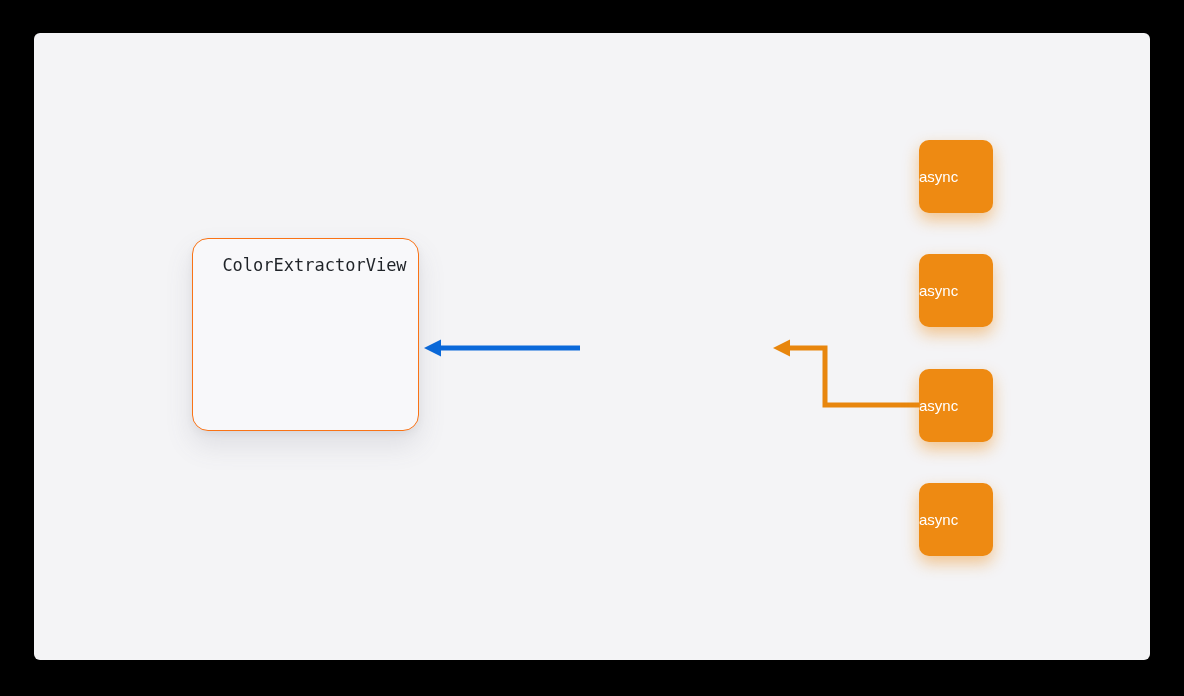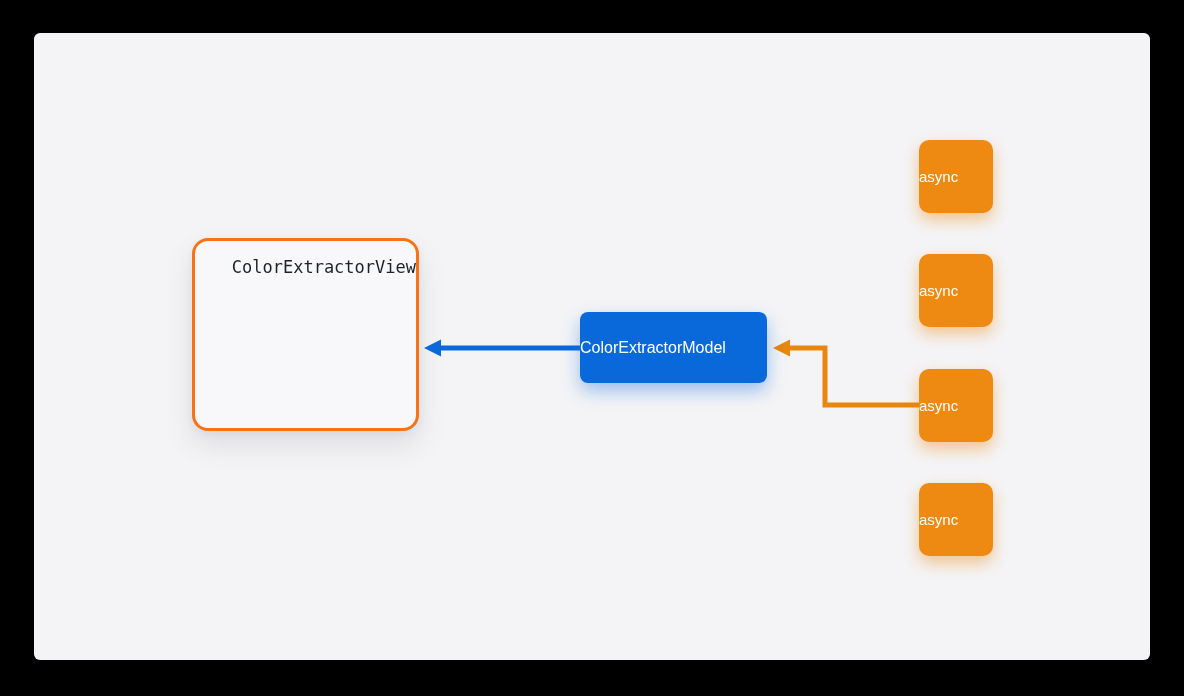--- a/index.html
+++ b/index.html
@@ -34,23 +34,23 @@
     display: flex;
     align-items: center;
   }
 
   .view-node {
     left: 158px;
     top: 205px;
     width: 227px;
     height: 193px;
     border-radius: 16px;
-    border: 3px solid #f97316;
+    border: 1px solid #f97316;
     box-shadow: 0 14px 28px rgba(90, 90, 110, 0.14), 0 3px 8px rgba(0, 0, 0, 0.05);
-    justify-content: flex-end;
+    justify-content: center;
     align-items: flex-start;
   }
   .view-node-label {
     font-family: "DejaVu Sans Mono", "Liberation Mono", monospace;
     font-size: 17px;
     line-height: 22px;
     padding: 15px 0 0 18px;
     letter-spacing: 0px;
   }
 
@@ -94,23 +94,20 @@
     <polygon points="390,315 407,306.5 407,323.5" fill="#0a69da"></polygon>
 
     <polyline points="885,372 791,372 791,315 754,315" fill="none" stroke-width="5" stroke="#e8860d"></polyline>
     <polygon points="739,315 756,306.5 756,323.5" fill="#e8860d"></polygon>
   </svg>
 
   <div class="node view-node" style="background-color: rgb(248, 248, 250);">
     <span class="view-node-label" style="color: rgb(31, 35, 40);">ColorExtractorView</span>
   </div>
 
-  <div class="node model-node" style="background-color: rgb(10, 105, 218);">
-    <span class="model-node-label" style="color: rgb(255, 255, 255);">ColorExtractorModel</span>
-  </div>
 
   <div class="node async-node async-0" style="background-color: rgb(238, 138, 18);">
     <span class="async-node-label" style="color: rgb(255, 255, 255);">async</span>
   </div>
 
   <div class="node async-node async-1" style="background-color: rgb(238, 138, 18);">
     <span class="async-node-label" style="color: rgb(255, 255, 255);">async</span>
   </div>
 
   <div class="node async-node async-2" style="background-color: rgb(238, 138, 18);">

